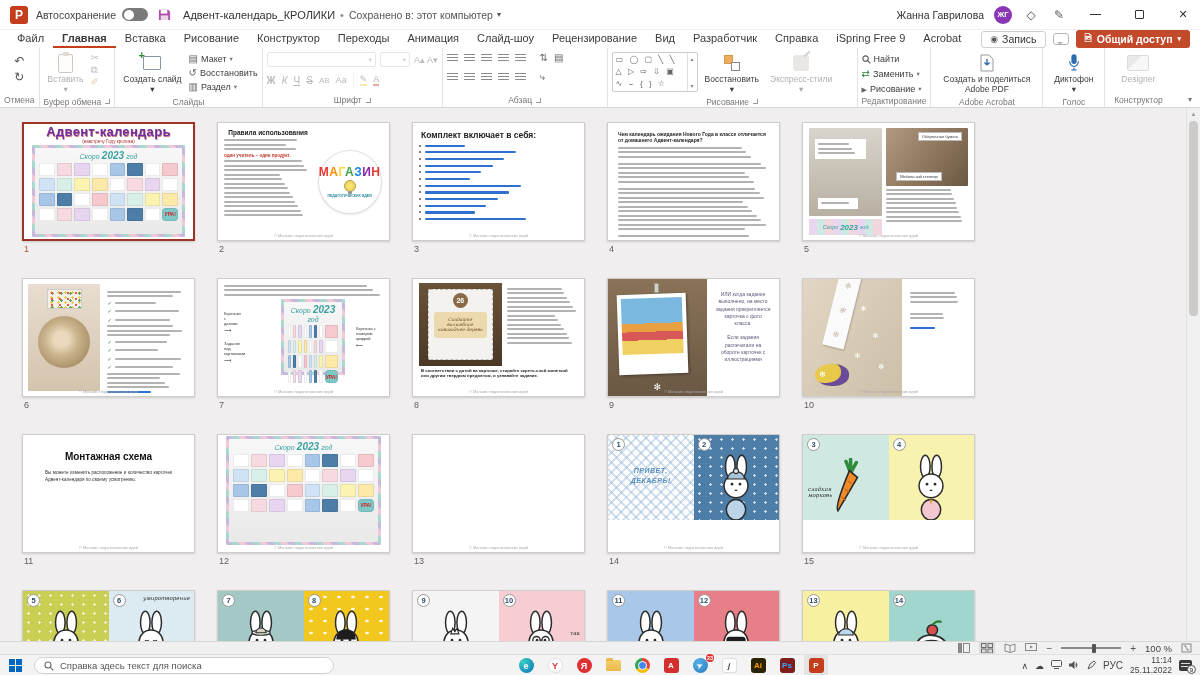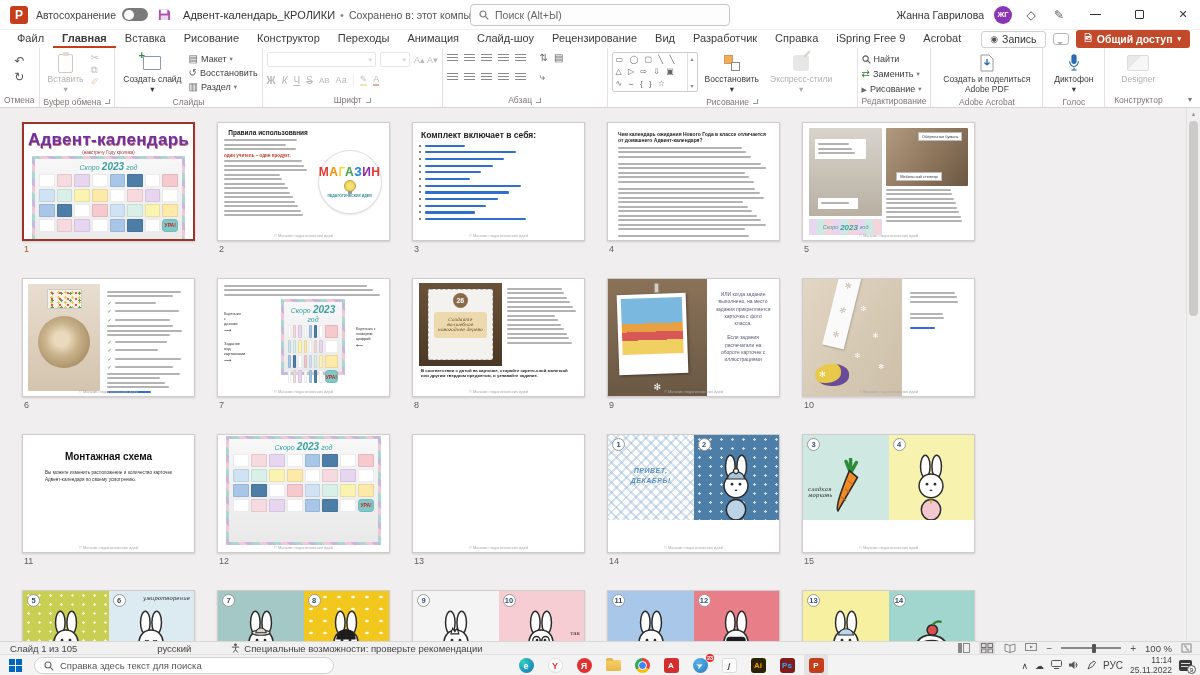--- a/index.html
+++ b/index.html
@@ -87,21 +87,21 @@
   .sl{width:173px;height:119px;background:#fff;border:1px solid #cfcdcb;box-shadow:0 1px 2px rgba(0,0,0,.15);position:relative;overflow:hidden}
   .sl.sel{border:2.2px solid #9c3428}
   .sl-num{font-size:9px;color:#616161;margin-top:3px;padding-left:2px}
   .sl-num.sel{color:#b4532f}
   .sbar{position:absolute;right:0;top:0;bottom:0;width:14px;background:#f0f0f0;border-left:1px solid #e2e0e0;display:flex;flex-direction:column;align-items:center}
   .sbar .ar{font-size:7px;color:#999;height:12px;line-height:12px}
   .sbar .thumb{width:9px;height:195px;background:#cdcbca;border-radius:4px;margin-top:1px}
   .sfoot{position:absolute;bottom:2px;left:0;right:0;text-align:center;font-size:4px;color:#aaa}
 
   
-  .s1t{color:#7030a0;font-weight:bold;font-size:17px;text-align:center;margin-top:6px;letter-spacing:.3px;text-shadow:.5px .5px 0 #c77}
+  .s1t{color:#7030a0;font-weight:bold;font-size:13px;text-align:center;margin-top:0;letter-spacing:.3px;text-shadow:.5px .5px 0 #c77}
   .s1s{color:#a33;font-size:4.5px;text-align:center;margin-bottom:1px}
   .mcal{margin:1px 8px;background:repeating-linear-gradient(45deg,#c8b8dc 0 5px,#a8d8d0 5px 10px,#f0c8d8 10px 15px);padding:3px;border-radius:1px}
   .mcal-in{background:linear-gradient(#f7f7f7,#e9e9e9);padding:2px 4px 3px 4px;height:100%}
   .mcal-h{text-align:center;color:#3aa0a0;font-family:"DejaVu Serif",serif;font-style:italic;font-size:7px;line-height:1.1}
   .mcal-h b{font-size:10px}
   .mcal-g{display:grid;grid-template-columns:repeat(8,1fr);gap:2px;margin-top:1px}
   .mc{height:13px;border-radius:1px;border:.5px solid rgba(0,0,0,.08)}
   .mc.ura{background:#7ec8c8;color:#c22;font-weight:bold;font-size:5px;display:flex;align-items:center;justify-content:center;border-radius:4px}
   .barwrap{width:100%}
   .bar{height:2px;background:#a0a0a0;border-radius:1px;margin:2.5px 0;opacity:.8}
@@ -249,27 +249,20 @@
     <svg width="13" height="13" viewBox="0 0 14 14">
         <path d="M1 2 h10 l2 2 v9 h-12 z" fill="#b14fb1"></path>
         <rect x="3" y="2" width="7" height="4" fill="#fff"></rect>
         <rect x="3" y="8" width="8" height="5" fill="#e8d8e8"></rect>
       </svg>
   </span>
   <span class="doc-title">Адвент-календарь_КРОЛИКИ</span>
   <span class="doc-sep">•</span>
   <span class="doc-status">Сохранено в: этот компьютер</span>
   <span class="tb-chv">▾</span>
-  <div class="tb-search">
-    <svg width="10" height="10" viewBox="0 0 10 10">
-        <circle cx="4" cy="4" r="3" fill="none" stroke="#777" stroke-width="1.2"></circle>
-        <line x1="6.3" y1="6.3" x2="9.3" y2="9.3" stroke="#777" stroke-width="1.2"></line>
-      </svg>
-    <span>Поиск (Alt+Ы)</span>
-  </div>
   <div class="tb-right">
     <span class="user-name">Жанна Гаврилова</span>
     <div class="avatar">ЖГ</div>
     <span class="tb-ic">◇</span>
     <span class="tb-ic">✎</span>
     <div class="win-btn">
         <div class="win-min"></div>
       </div>
     <div class="win-btn">
         <div class="win-max"></div>
@@ -1239,31 +1232,20 @@
         </div>
       </div>
     </div>
   <div class="sbar">
     <span class="ar">▴</span>
     <div class="thumb"></div>
   </div>
 </div>
 
 <div class="statusbar">
-  <div class="sb-l">
-    <span class="sb-slide">Слайд 1 из 105</span>
-    <span class="sb-lang">русский</span>
-    <span class="sb-acc">
-      <svg width="9" height="10" viewBox="0 0 10 11">
-          <circle cx="5" cy="2" r="1.6" fill="#555"></circle>
-          <path d="M1 4.5 h8 M5 4.5 v3 M5 7.5 l-2.5 3 M5 7.5 l2.5 3" stroke="#555" fill="none" stroke-width="1.1"></path>
-        </svg>
-      <span>Специальные возможности: проверьте рекомендации</span>
-    </span>
-  </div>
   <div class="sb-r">
     <span class="vic">
         <svg width="12" height="10">
           <rect x="0" y="0" width="4" height="10" fill="#666"></rect>
           <rect x="5.5" y="0.5" width="6" height="9" fill="none" stroke="#666"></rect>
         </svg>
       </span>
     <span class="vic active">
         <svg width="12" height="10">
           <rect x="0.5" y="0.5" width="4.5" height="4" fill="none" stroke="#444"></rect>

